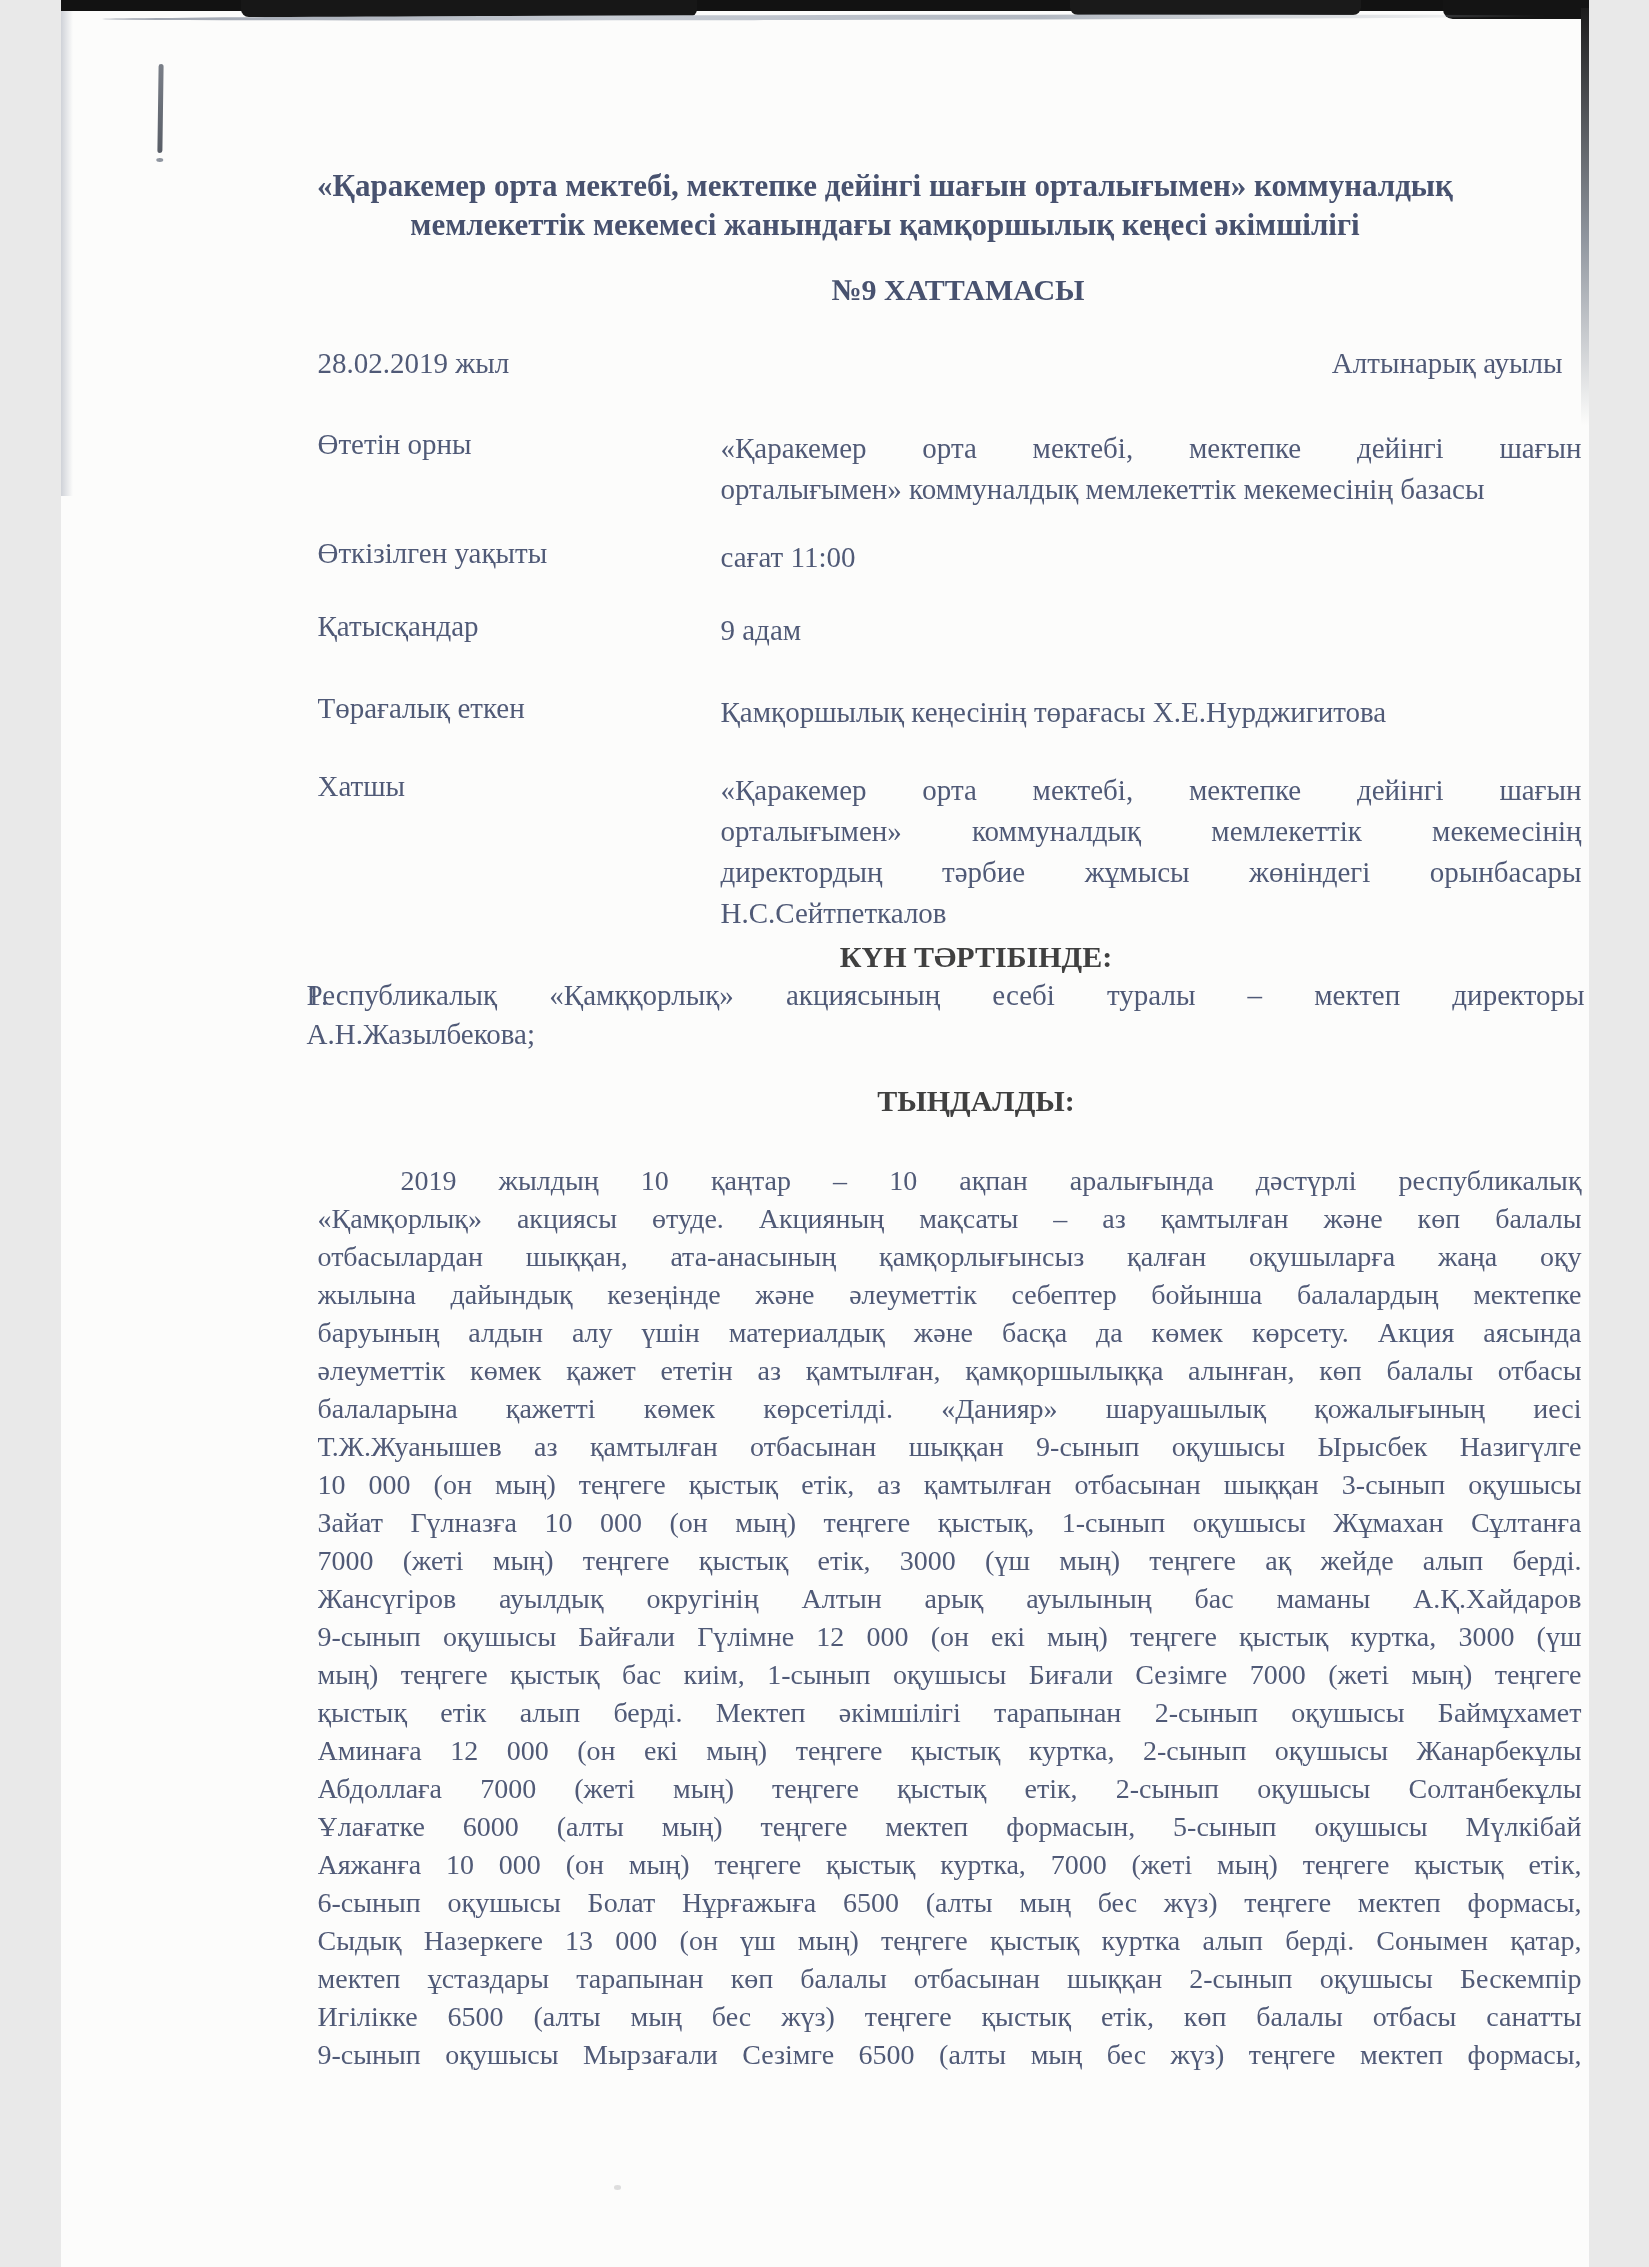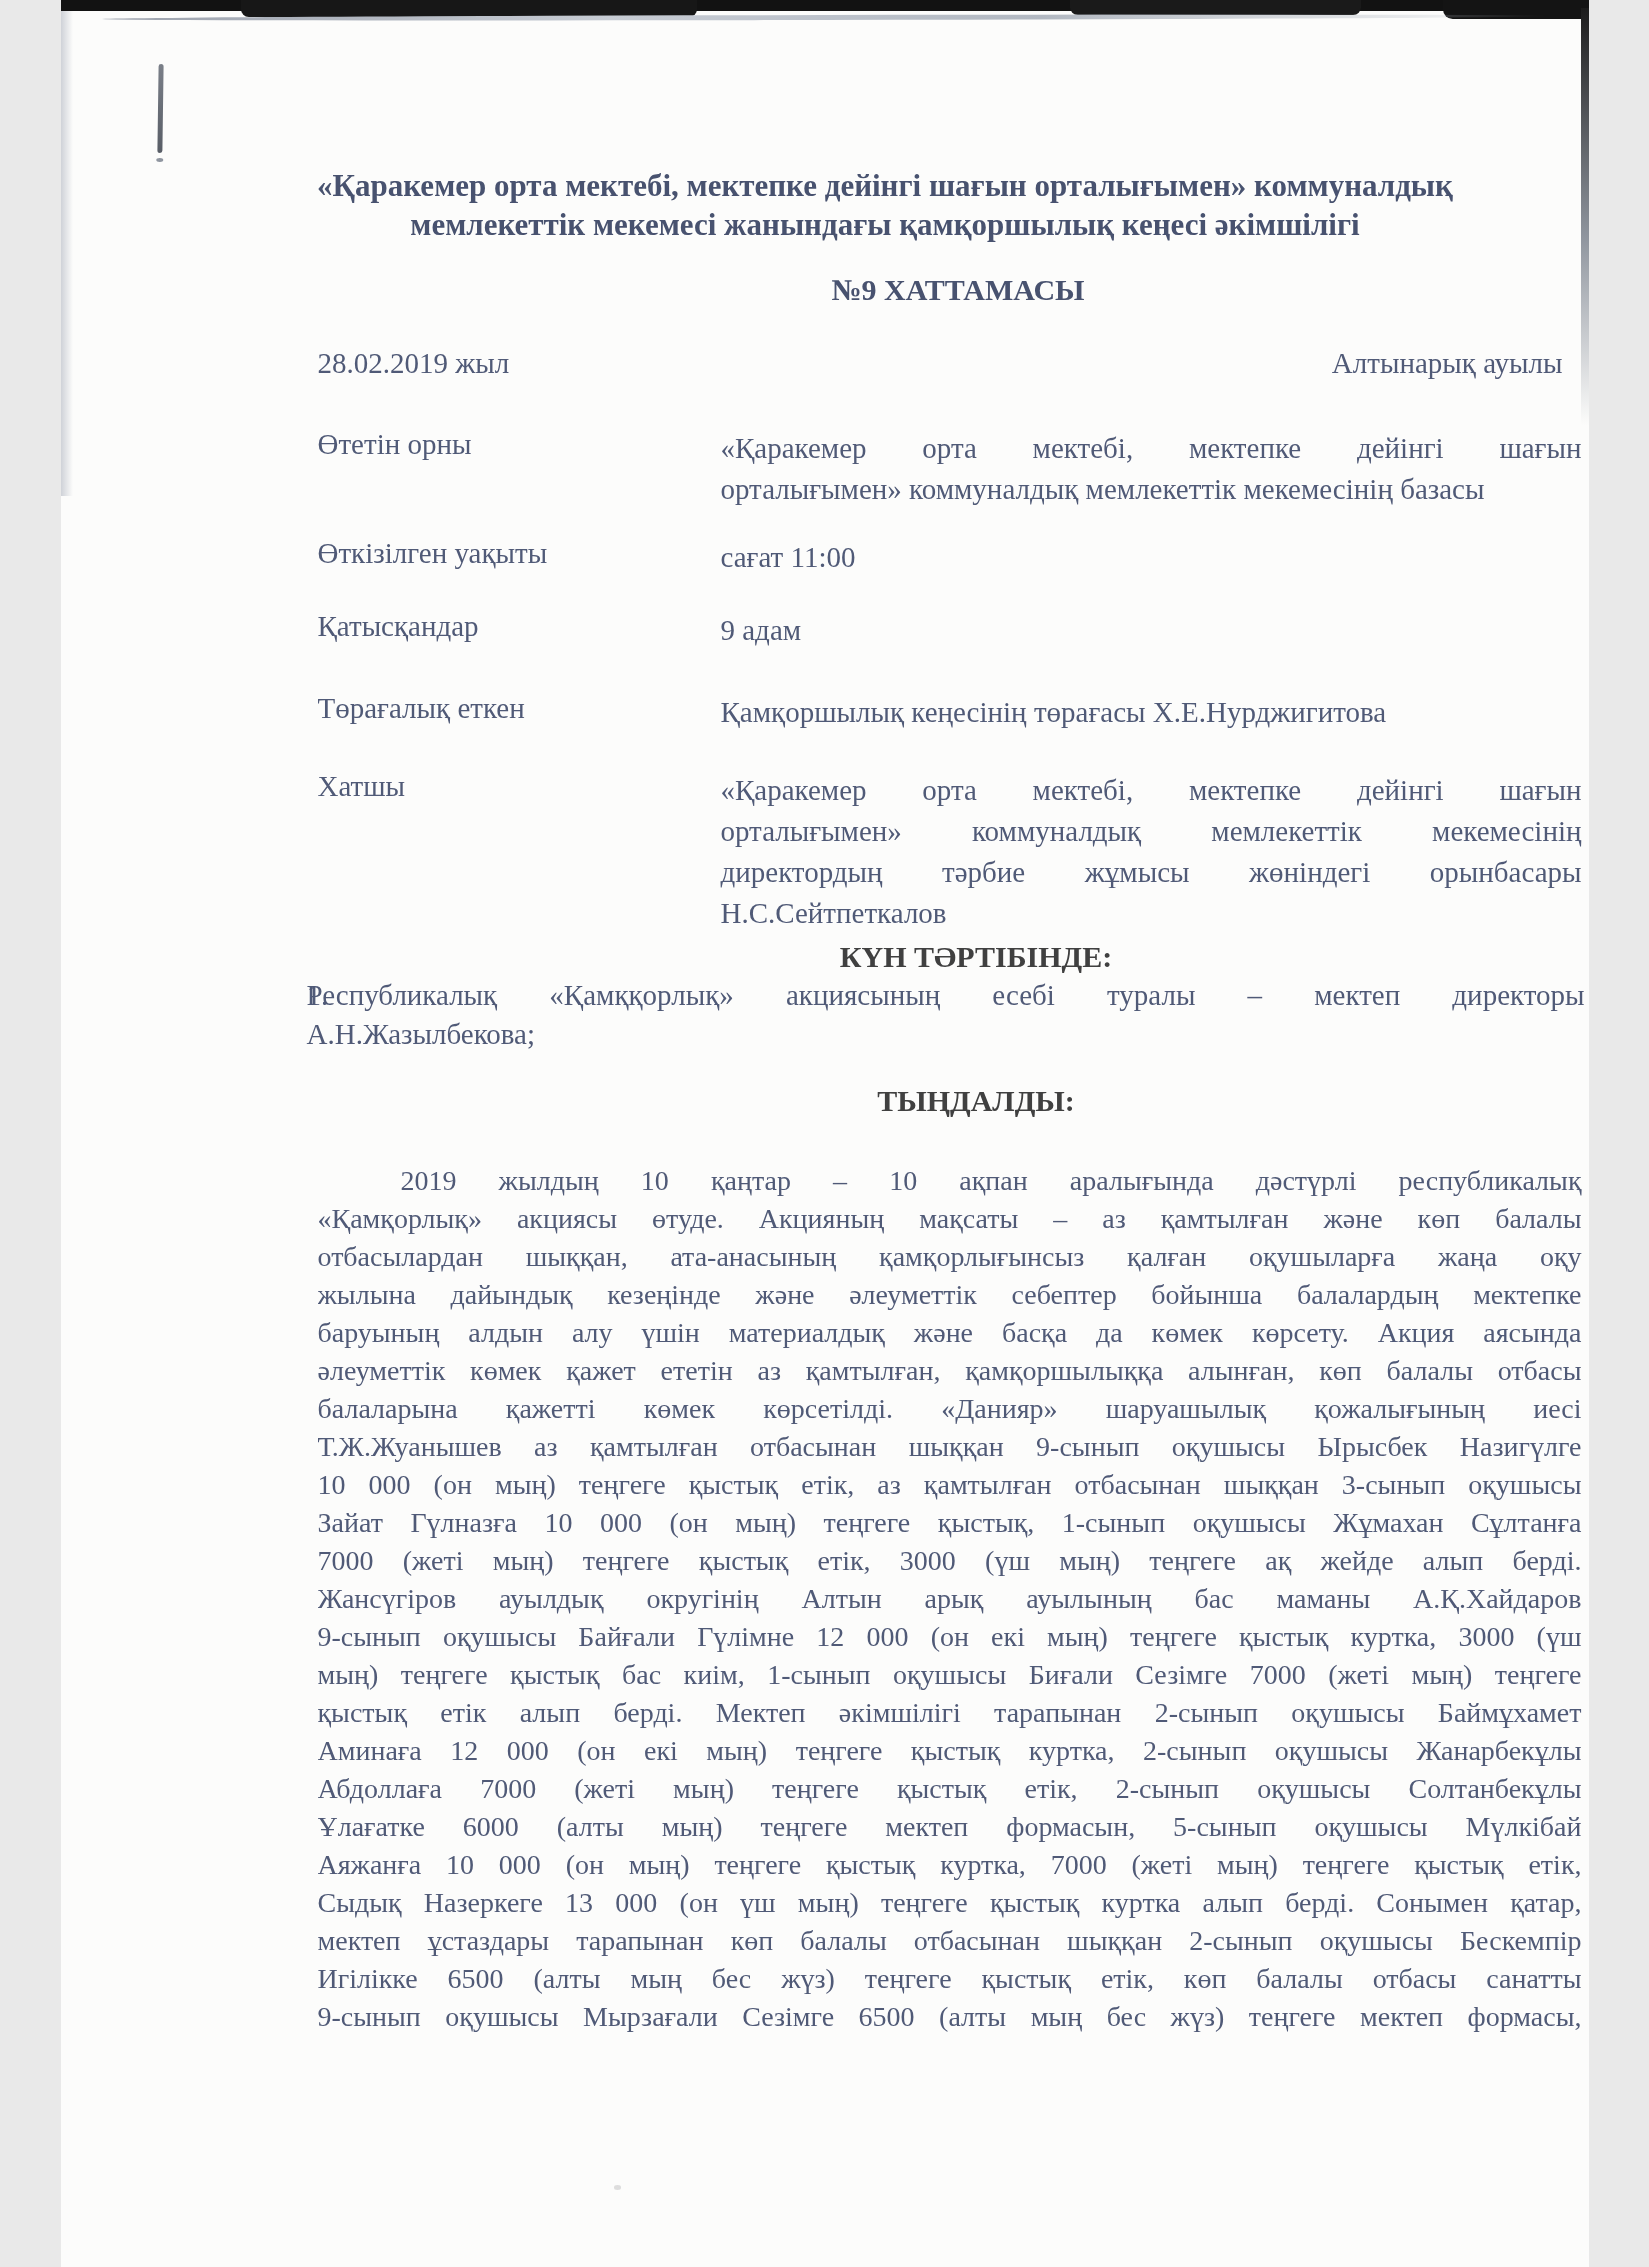--- a/index.html
+++ b/index.html
@@ -146,20 +146,21 @@
       <div class="body-line jline">Зайат Гүлназға 10 000 (он мың) теңгеге қыстық, 1-сынып оқушысы Жұмахан Сұлтанға</div>
       <div class="body-line jline">7000 (жеті мың) теңгеге қыстық етік, 3000 (үш мың) теңгеге ақ жейде алып берді.</div>
       <div class="body-line jline">Жансүгіров ауылдық округінің Алтын арық ауылының бас маманы А.Қ.Хайдаров</div>
       <div class="body-line jline">9-сынып оқушысы Байғали Гүлімне 12 000 (он екі мың) теңгеге қыстық куртка, 3000 (үш</div>
       <div class="body-line jline">мың) теңгеге қыстық бас киім, 1-сынып оқушысы Биғали Сезімге 7000 (жеті мың) теңгеге</div>
       <div class="body-line jline">қыстық етік алып берді. Мектеп әкімшілігі тарапынан 2-сынып оқушысы Баймұхамет</div>
       <div class="body-line jline">Аминаға 12 000 (он екі мың) теңгеге қыстық куртка, 2-сынып оқушысы Жанарбекұлы</div>
       <div class="body-line jline">Абдоллаға 7000 (жеті мың) теңгеге қыстық етік, 2-сынып оқушысы Солтанбекұлы</div>
       <div class="body-line jline">Ұлағатке 6000 (алты мың) теңгеге мектеп формасын, 5-сынып оқушысы Мүлкібай</div>
       <div class="body-line jline">Аяжанға 10 000 (он мың) теңгеге қыстық куртка, 7000 (жеті мың) теңгеге қыстық етік,</div>
+      <div class="body-line jline">6-сынып оқушысы Болат Нұрғажыға 6500 (алты мың бес жүз) теңгеге мектеп формасы,</div>
       <div class="body-line jline">Сыдық Назеркеге 13 000 (он үш мың) теңгеге қыстық куртка алып берді. Сонымен қатар,</div>
       <div class="body-line jline">мектеп ұстаздары тарапынан көп балалы отбасынан шыққан 2-сынып оқушысы Бескемпір</div>
       <div class="body-line jline">Игілікке 6500 (алты мың бес жүз) теңгеге қыстық етік, көп балалы отбасы санатты</div>
       <div class="body-line jline">9-сынып оқушысы Мырзағали Сезімге 6500 (алты мың бес жүз) теңгеге мектеп формасы,</div>
     </div>
 
 </div>
 
 
 </body></html>

